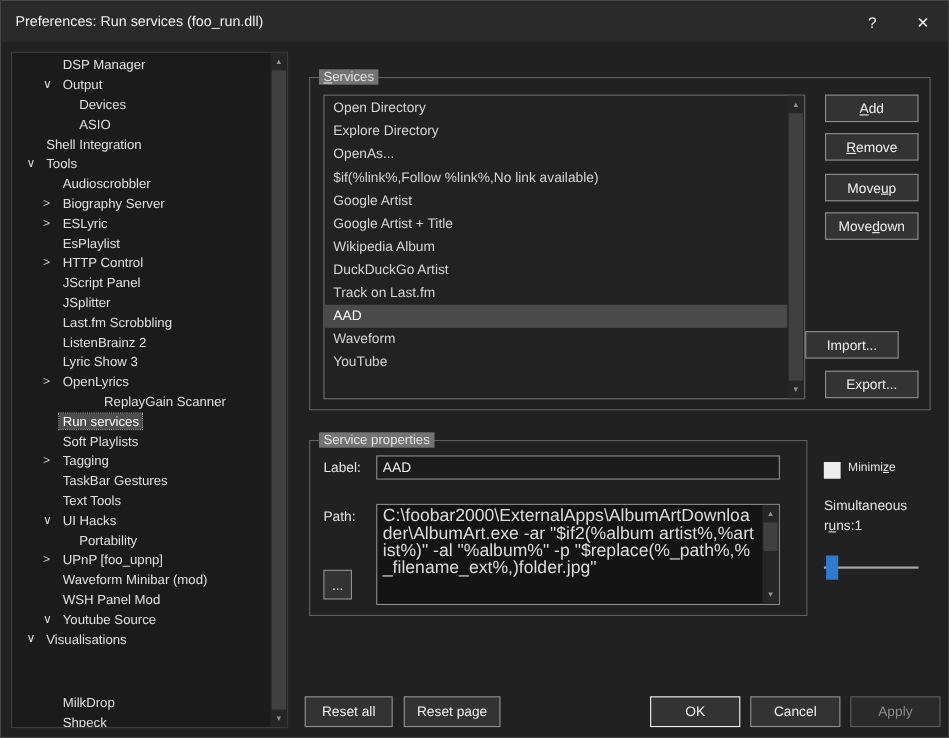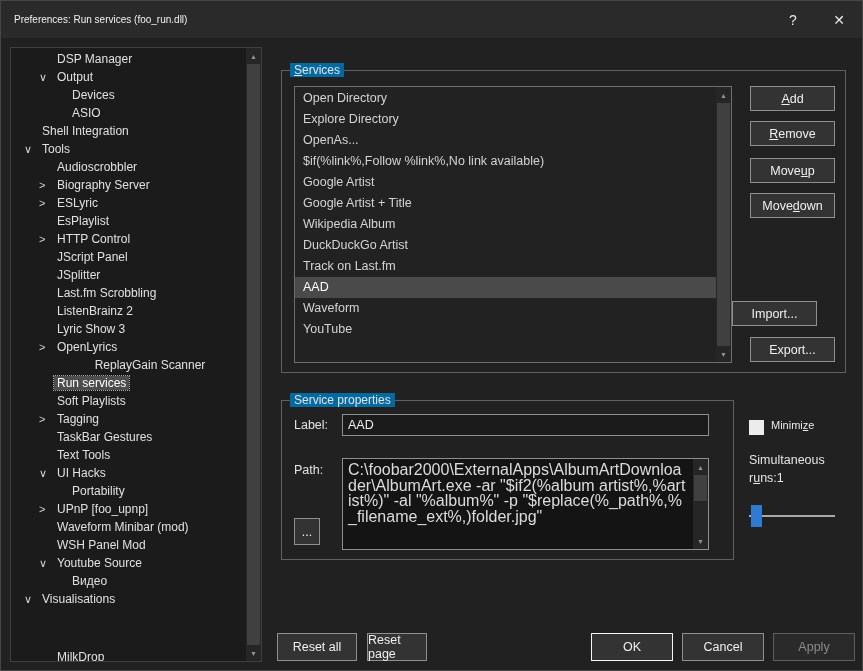--- a/index.html
+++ b/index.html
@@ -4,21 +4,21 @@
 <style>
   * { margin:0; padding:0; box-sizing:border-box; }
   html,body { background:#3a3a3a; font-family:"Liberation Sans", sans-serif; }
   u { text-decoration:underline; }
 
   .window { position:relative; width:863px; height:671px; background:#212121;
             border:1px solid #464646; overflow:hidden; color:#e4e4e4; }
 
   
   .titlebar { position:absolute; left:0; top:0; right:0; height:37px; background:#2a2a2a; display:flex; align-items:center; }
-  .title { margin-left:13px; font-size:10px; color:#f0f0f0; }
+  .title { margin-left:13px; font-size:13px; color:#f0f0f0; }
   .tb-btns { position:absolute; right:0; top:0; height:100%; display:flex; }
   .tb-btn { width:46px; height:100%; display:flex; align-items:center; justify-content:center; font-size:14px; color:#e6e6e6; cursor:default; }
 
   
   .sidebar { position:absolute; left:9px; top:46px; width:252px; height:615px; background:#1b1b1b;
              border:1px solid #3f3f3f; display:flex; }
   .tree { flex:1; padding-top:2px; overflow:hidden; }
   .tree-row { position:relative; height:18px; line-height:18px; font-size:12px; color:#e0e0e0; white-space:nowrap; }
   .chev { position:absolute; top:0; font-size:11px; color:#d5d5d5; }
   .tree-label { padding:0 3px; }
@@ -27,21 +27,21 @@
   
   .sb { width:15px; background:#262626; display:flex; flex-direction:column; flex:none; }
   .sb-ar { height:16px; display:flex; align-items:center; justify-content:center; font-size:7px; color:#929292; }
   .sb-tr { flex:1; position:relative; }
   .sb-th { position:absolute; left:1px; right:1px; background:#404040; }
   .sb-th.full { top:0; bottom:0; }
   .sb-th.part { top:0; height:45%; }
 
   
   .group { position:absolute; border:1px solid #606060; }
-  .legend { position:absolute; top:-8px; left:8px; background:#0369a1; padding:0 4px; font-size:12px; color:#e4e4e4; }
+  .legend { position:absolute; top:-8px; left:8px; background:#737373; padding:0 4px; font-size:12px; color:#e4e4e4; }
 
   
   .svc-list { position:absolute; left:12px; top:15px; width:438px; height:277px; background:#222222;
               border:1px solid #6e6e6e; display:flex; }
   .svc-rows { flex:1; overflow:hidden; padding-top:1px; }
   .svc-row { height:21px; line-height:21px; padding-left:8px; font-size:12.5px; color:#d4d4d4; white-space:nowrap; }
   .svc-row.sel { background:#4a4a4a; color:#ffffff; }
 
   
   .btn { position:absolute; background:#333333; border:1px solid #8f8f8f; color:#f0f0f0; font-size:12.5px;
@@ -71,21 +71,21 @@
   .minimize-box { position:absolute; left:748px; top:419px; width:15px; height:15px; background:#ececec; border:1px solid #ececec; }
   .minimize-lbl { position:absolute; left:770px; top:418px; font-size:11px; color:#e8e8e8; }
   .sim1 { position:absolute; left:748px; top:452px; font-size:12.5px; color:#e4e4e4; }
   .sim2 { position:absolute; left:748px; top:470px; font-size:12.5px; color:#e4e4e4; }
   .slider { position:absolute; left:748px; top:502px; width:86px; height:26px; }
   .slider-track { position:absolute; left:0; right:0; top:12px; height:2px; background:#a8a8a8; }
   .slider-thumb { position:absolute; left:2px; top:2px; width:11px; height:22px; background:#2e7bd1; }
 
   
   .b-resetall { left:276px; top:632px; width:80px; height:28px; }
-  .b-resetpage { left:366px; top:632px; width:60px; height:28px; }
+  .b-resetpage { left:366px; top:632px; width:88px; height:28px; }
   .b-ok { left:590px; top:632px; width:82px; height:28px; }
   .b-cancel { left:681px; top:632px; width:82px; height:28px; }
   .b-apply { left:772px; top:632px; width:82px; height:28px; }
 </style>
 </head>
 <body>
 
 <div class="window">
 
   <div class="titlebar">
@@ -120,21 +120,20 @@
         <div class="tree-row" style="padding-left: 43px;"><span class="tree-label">Soft Playlists</span></div>
         <div class="tree-row" style="padding-left: 43px;"><span class="chev" style="left: 28px;">&gt;</span><span class="tree-label">Tagging</span></div>
         <div class="tree-row" style="padding-left: 43px;"><span class="tree-label">TaskBar Gestures</span></div>
         <div class="tree-row" style="padding-left: 43px;"><span class="tree-label">Text Tools</span></div>
         <div class="tree-row" style="padding-left: 43px;"><span class="chev" style="left: 28px;">∨</span><span class="tree-label">UI Hacks</span></div>
         <div class="tree-row" style="padding-left: 58px;"><span class="tree-label">Portability</span></div>
         <div class="tree-row" style="padding-left: 43px;"><span class="chev" style="left: 28px;">&gt;</span><span class="tree-label">UPnP [foo_upnp]</span></div>
         <div class="tree-row" style="padding-left: 43px;"><span class="tree-label">Waveform Minibar (mod)</span></div>
         <div class="tree-row" style="padding-left: 43px;"><span class="tree-label">WSH Panel Mod</span></div>
         <div class="tree-row" style="padding-left: 43px;"><span class="chev" style="left: 28px;">∨</span><span class="tree-label">Youtube Source</span></div>
-        <div class="tree-row" style="padding-left: 58px;"><span class="tree-label">Видео</span></div>
         <div class="tree-row" style="padding-left: 28px;"><span class="chev" style="left: 13px;">∨</span><span class="tree-label">Visualisations</span></div>
         <div class="tree-row" style="padding-left: 43px; margin-top: 40px;"><span class="tree-label">MilkDrop</span></div>
         <div class="tree-row" style="padding-left: 43px;"><span class="tree-label">Shpeck</span></div>
         <div class="tree-row" style="padding-left: 28px;"><span class="tree-label">Advanced</span></div>
       </div>
     <div class="sb">
       <div class="sb-ar">▲</div>
       <div class="sb-tr">
         <div class="sb-th full"></div>
       </div>

